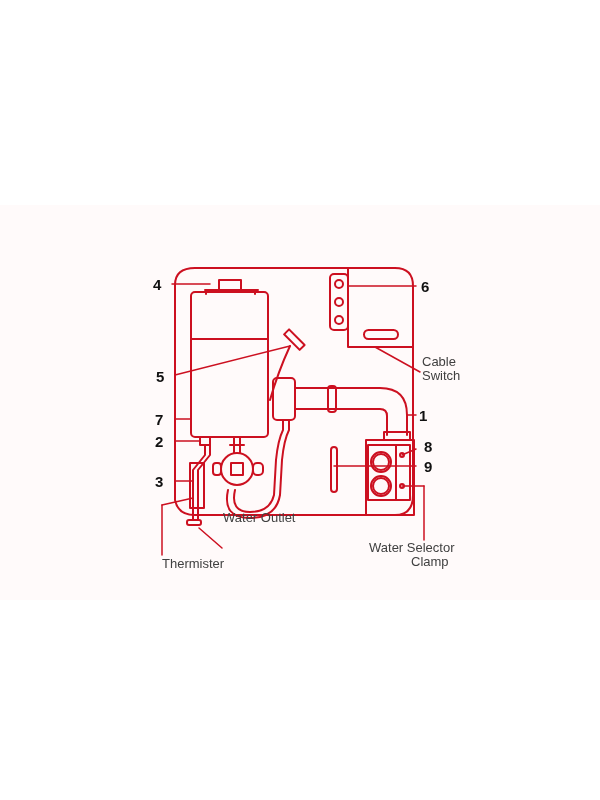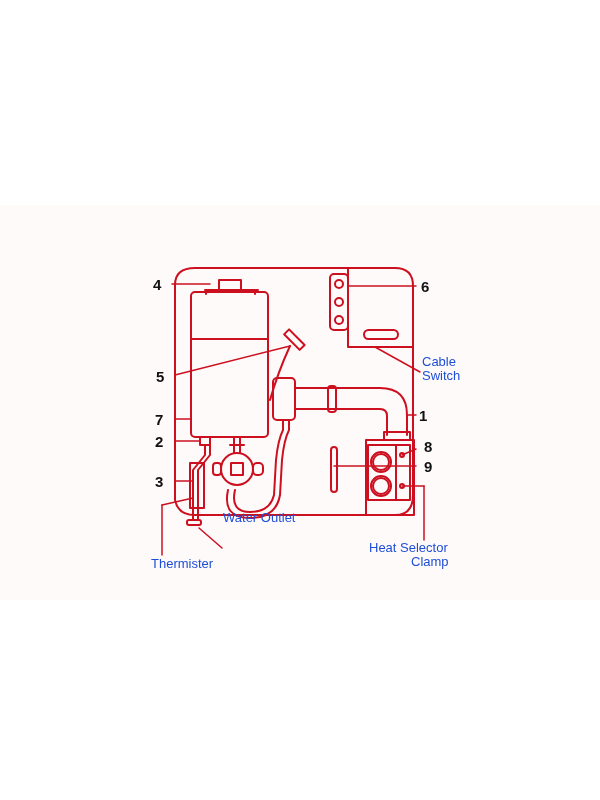--- a/index.html
+++ b/index.html
@@ -3,21 +3,21 @@
 <meta charset="utf-8">
 <style>
   html, body { margin:0; padding:0; }
   body {
     width:600px; height:800px; background:#ffffff; position:relative; overflow:hidden;
     font-family:"Liberation Sans", sans-serif;
   }
   .band { position:absolute; left:0; top:205px; width:600px; height:395px; background:#fffafa; }
   svg.diagram { position:absolute; left:0; top:0; }
   .num { position:absolute; font-weight:bold; font-size:15px; color:#111; font-family:"Liberation Sans", sans-serif; }
-  .lbl { position:absolute; font-size:13px; color:#1d4ed8; font-family:"Liberation Sans", sans-serif; line-height:14px; }
+  .lbl { position:absolute; font-size:13px; color:#404040; font-family:"Liberation Sans", sans-serif; line-height:14px; }
 </style>
 </head>
 <body>
 
 <div class="band"></div>
 
 <svg class="diagram" width="600" height="800" viewBox="0 0 600 800" fill="none" stroke="#cc1020" stroke-width="2" stroke-linecap="round" stroke-linejoin="round">
 
   <path d="M175 500 L175 285 Q175 268 195 268 L395 268 Q413 268 413 286 L413 495 Q413 515 395 515 L370 515 M175 500 Q178 515 195 515 L370 515"></path>
 
@@ -110,15 +110,15 @@
 <span class="num" style="left:155px;top:433px">2</span>
 <span class="num" style="left:155px;top:473px">3</span>
 <span class="num" style="left:421px;top:278px">6</span>
 <span class="num" style="left:419px;top:407px">1</span>
 <span class="num" style="left:424px;top:438px">8</span>
 <span class="num" style="left:424px;top:458px">9</span>
 
 <span class="lbl" style="left:422px;top:355px">Cable</span>
 <span class="lbl" style="left:422px;top:369px">Switch</span>
 <span class="lbl" style="left:223px;top:511px">Water Outlet</span>
-<span class="lbl" style="left:151px;top:557px">Thermister</span>
-<span class="lbl" style="left:369px;top:541px">Heat Selector</span>
+<span class="lbl" style="left:162px;top:557px">Thermister</span>
+<span class="lbl" style="left:369px;top:541px">Water Selector</span>
 <span class="lbl" style="left:411px;top:555px">Clamp</span>
 
 </body></html>

